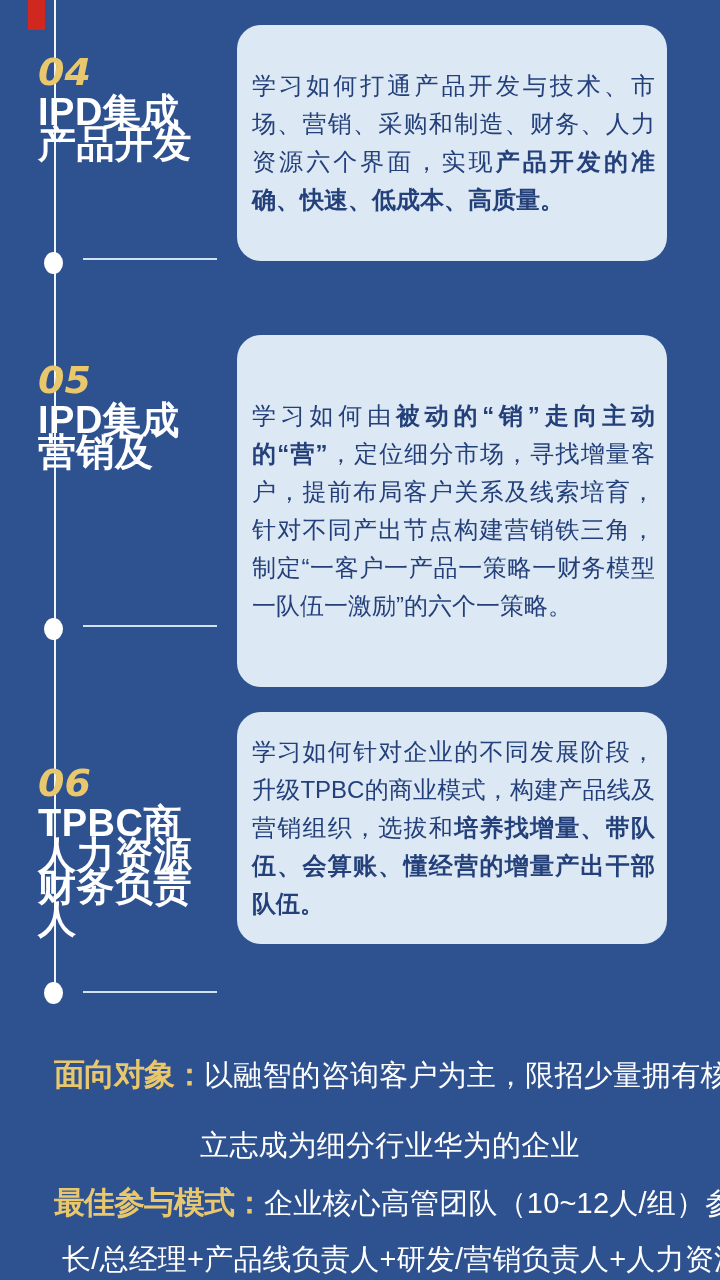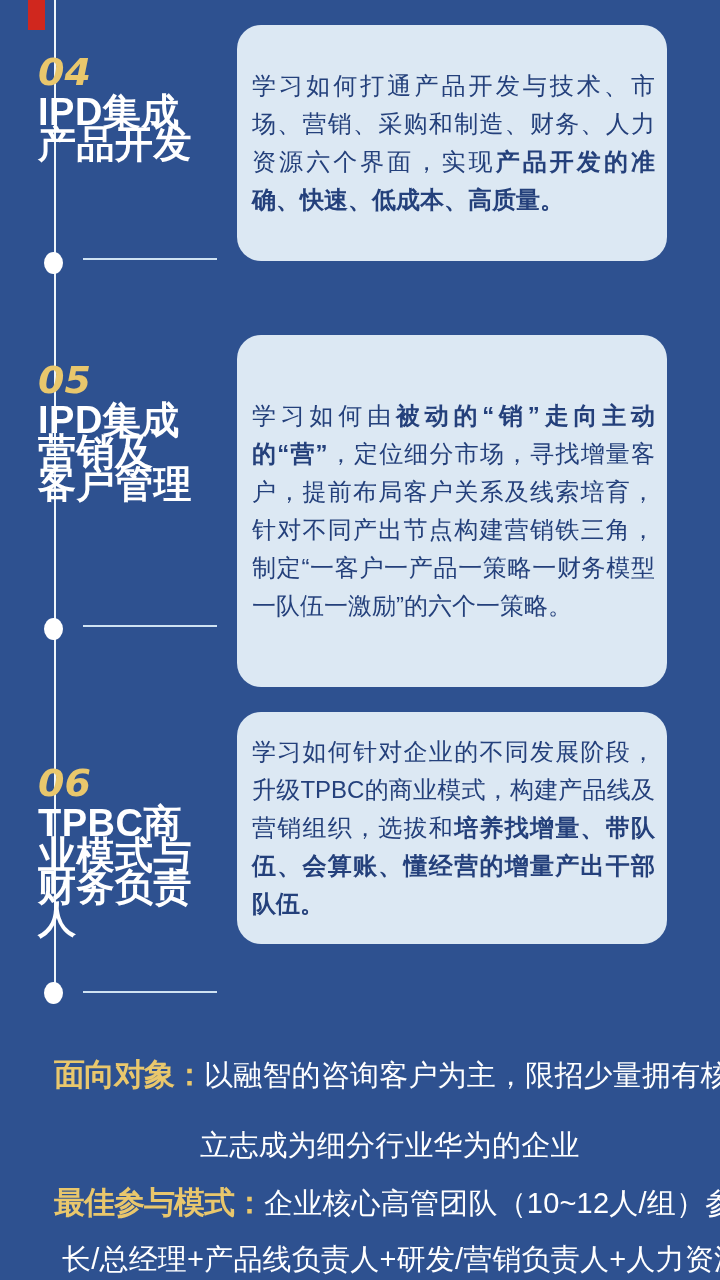--- a/index.html
+++ b/index.html
@@ -85,30 +85,29 @@
     <div class="mod-title">产品开发</div>
   </div>
   <div class="card k1">
     <div class="card-body"><span>学习如何打通产品开发与技术、市场、营销、采购和制造、财务、人力资源六个界面，实现</span><span class="b">产品开发的准确、快速、低成本、高质量。</span></div>
   </div>
 
   <div class="mod-col c2">
     <div class="mod-num">05</div>
     <div class="mod-title">IPD集成</div>
     <div class="mod-title">营销及</div>
-    <div class="mod-title">客户管理</div>
   </div>
   <div class="card k2">
     <div class="card-body"><span>学习如何由</span><span class="b">被动的“销”走向主动的“营”</span><span>，定位细分市场，寻找增量客户，提前布局客户关系及线索培育，针对不同产出节点构建营销铁三角，制定“一客户一产品一策略一财务模型一队伍一激励”的六个一策略。</span></div>
   </div>
 
   <div class="mod-col c3">
     <div class="mod-num">06</div>
     <div class="mod-title">TPBC商</div>
-    <div class="mod-title">业模式与</div>
+    <div class="mod-title">人力资源</div>
     <div class="mod-title">财务负责人</div>
   </div>
   <div class="card k3">
     <div class="card-body"><span>学习如何针对企业的不同发展阶段，升级TPBC的商业模式，构建产品线及营销组织，选拔和</span><span class="b">培养找增量、带队伍、会算账、懂经营的增量产出干部队伍。</span></div>
   </div>
 
   <div class="f-row f-flex r1">
     <span class="f-label">面向对象：</span>
     <span class="f-text">以融智的咨询客户为主，限招少量拥有核心技术、</span>
   </div>

